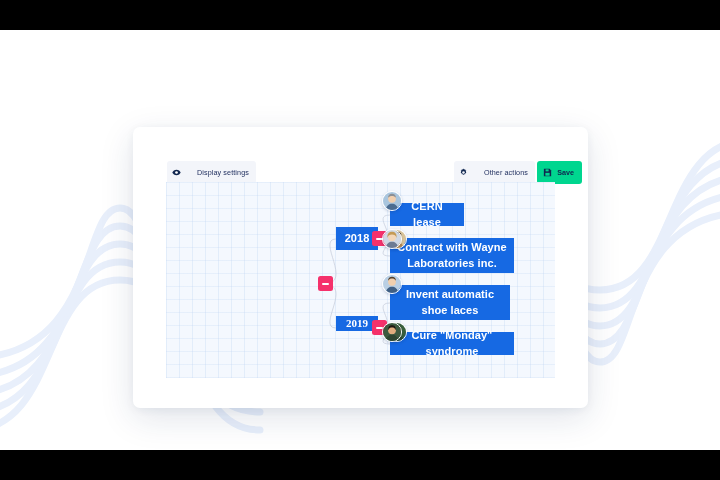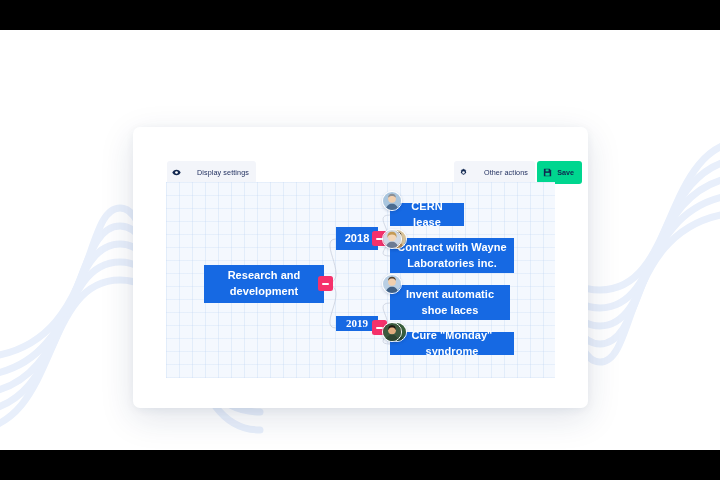--- a/index.html
+++ b/index.html
@@ -155,21 +155,20 @@
         <g fill="none" stroke="#c9cfdd" stroke-width="0.8">
           <path d="M158 102 C 188 102 150 57 170 57"></path>
           <path d="M158 102 C 188 102 150 146 170 146"></path>
           <path d="M212 57 C 236 57 204 33 224 33"></path>
           <path d="M212 57 C 236 57 204 74 224 74"></path>
           <path d="M212 146 C 236 146 204 121 224 121"></path>
           <path d="M212 146 C 236 146 204 162 224 162"></path>
         </g>
       </svg>
 
-      <div class="node" id="node-root">Research and development</div>
       <div class="minus" id="minus-root"></div>
 
       <div class="node" id="node-2018">2018</div>
       <div class="minus" id="minus-2018"></div>
 
       <div class="node" id="node-2019">2019</div>
       <div class="minus" id="minus-2019"></div>
 
       <div class="node" id="node-cern">CERN lease</div>
       <div class="node" id="node-wayne">Contract with Wayne Laboratories inc.</div>

